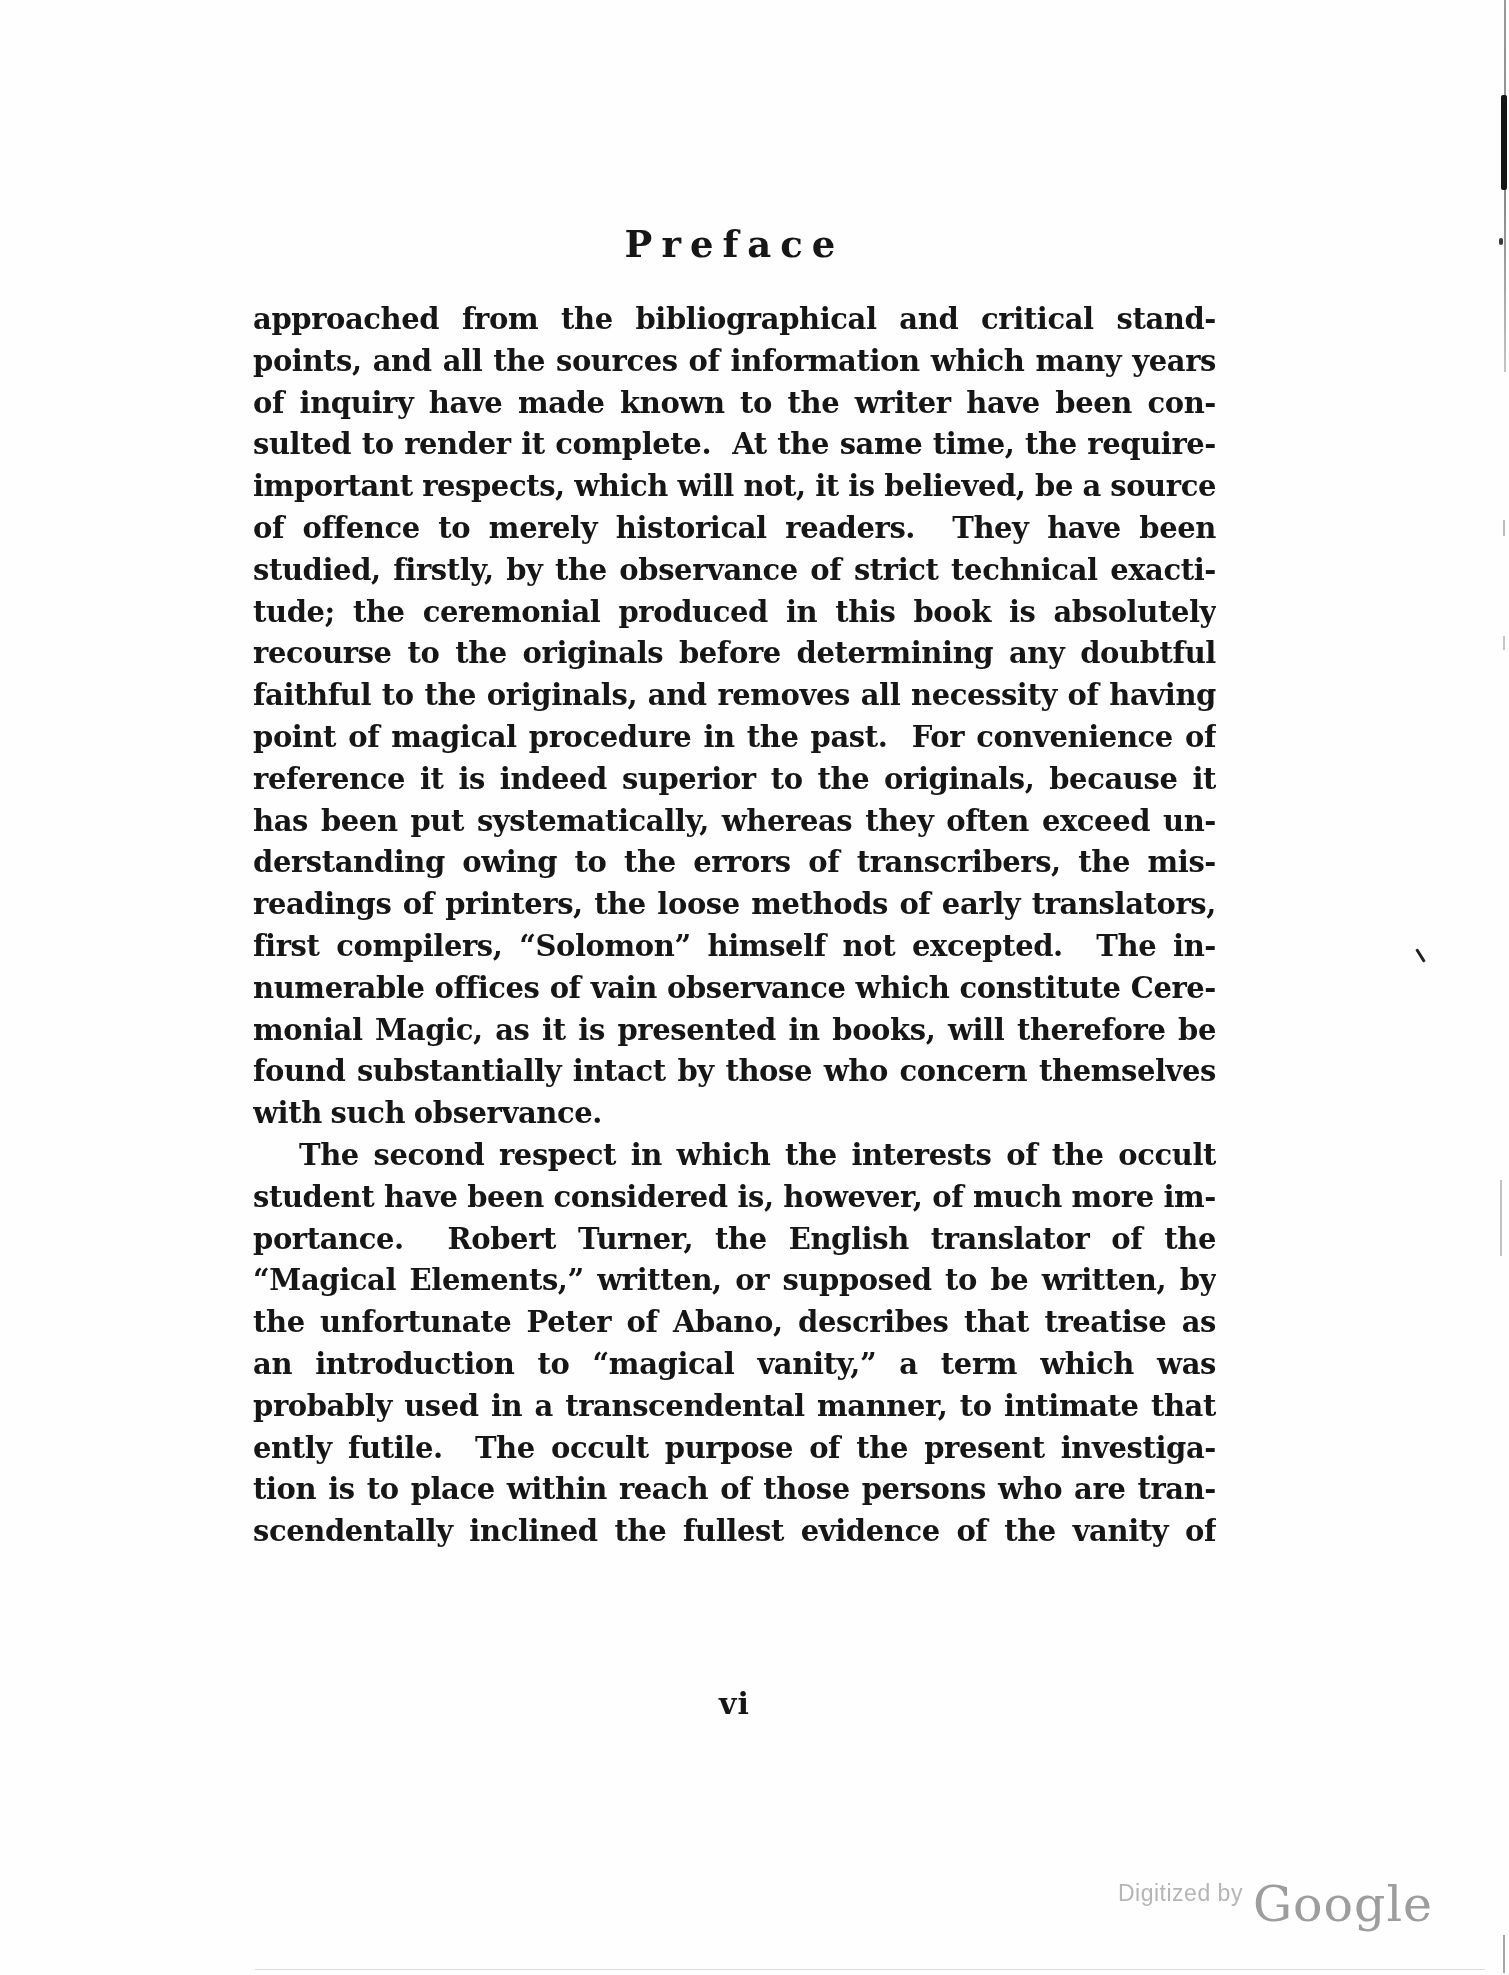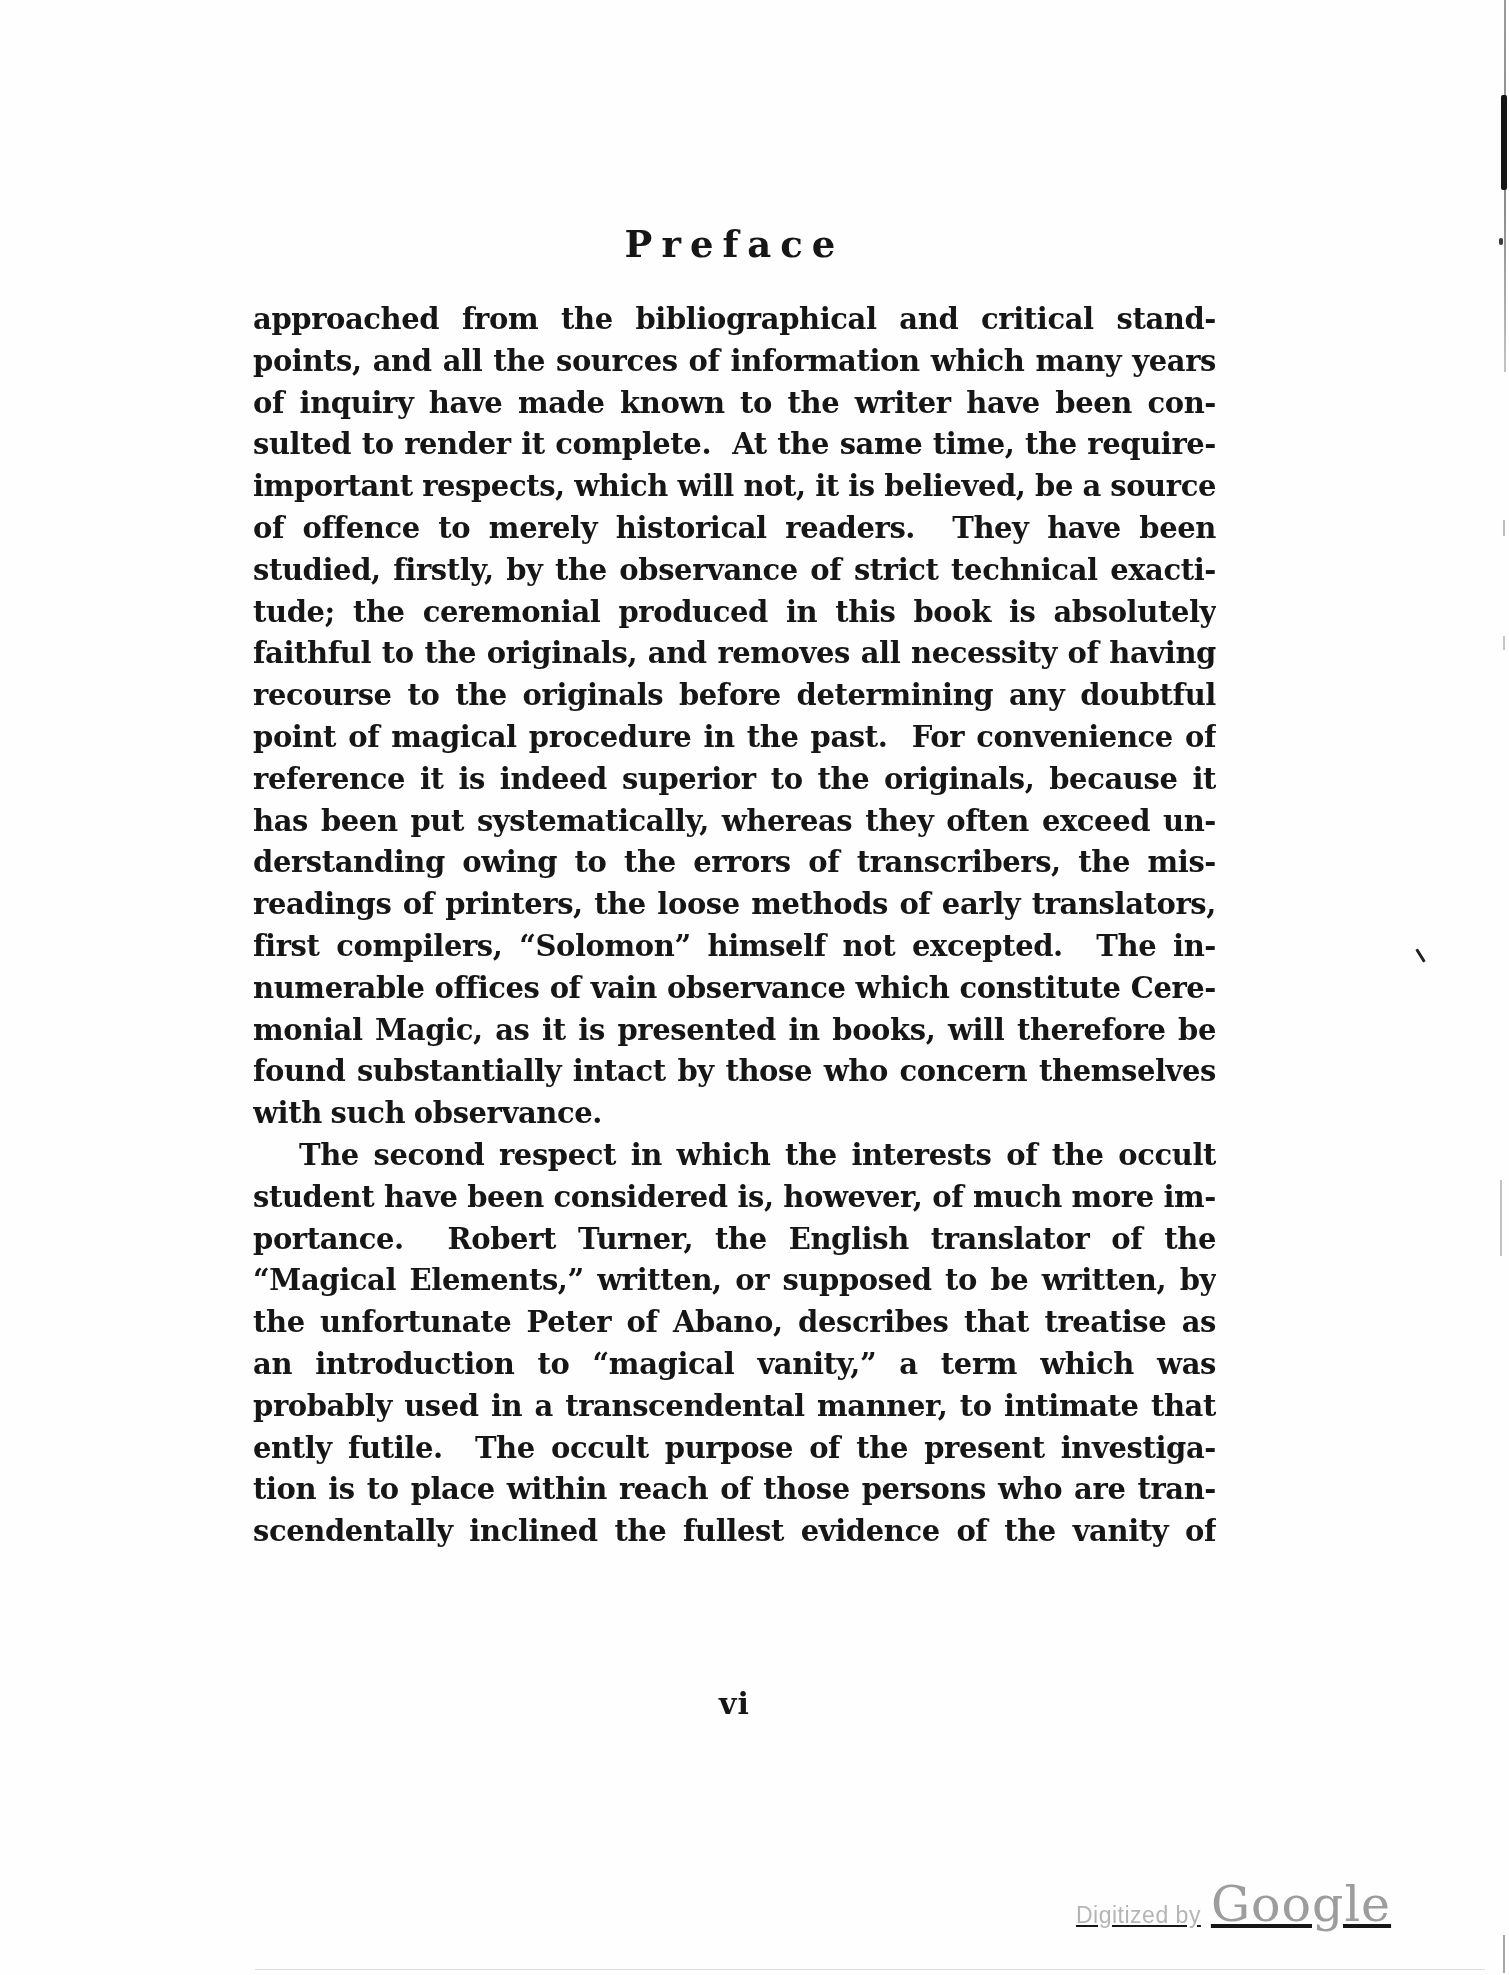--- a/index.html
+++ b/index.html
@@ -56,26 +56,25 @@
     left:253px;
     width:963px;
     top:1686px;
     text-align:center;
     font-size:30px;
     font-weight:bold;
     letter-spacing:1px;
   }
   .watermark{
     position:absolute;
-    left:1076px;
+    left:1118px;
     top:1880px;
     display:flex;
-    align-items:flex-end;
+    align-items:flex-start;
     user-select:none;
-    text-decoration:underline;
   }
   .wm-prefix{
     font-family:"Liberation Sans","DejaVu Sans",sans-serif;
     font-size:23px;
     color:var(--wm-gray);
     letter-spacing:0.5px;
     margin-right:10px;
   }
   .wm-logo{
     font-family:"DejaVu Serif","Liberation Serif",serif;
@@ -121,22 +120,22 @@
 
   <div class="body-text" id="body-text">
       <div class="line">approached from the bibliographical and critical stand-</div>
       <div class="line">points, and all the sources of information which many years</div>
       <div class="line">of inquiry have made known to the writer have been con-</div>
       <div class="line">sulted to render it complete.  At the same time, the require-</div>
       <div class="line">important respects, which will not, it is believed, be a source</div>
       <div class="line">of offence to merely historical readers.  They have been</div>
       <div class="line">studied, firstly, by the observance of strict technical exacti-</div>
       <div class="line">tude; the ceremonial produced in this book is absolutely</div>
+      <div class="line">recourse to the originals before determining any doubtful</div>
       <div class="line">faithful to the originals, and removes all necessity of having</div>
-      <div class="line">recourse to the originals before determining any doubtful</div>
       <div class="line">point of magical procedure in the past.  For convenience of</div>
       <div class="line">reference it is indeed superior to the originals, because it</div>
       <div class="line">has been put systematically, whereas they often exceed un-</div>
       <div class="line">derstanding owing to the errors of transcribers, the mis-</div>
       <div class="line">readings of printers, the loose methods of early translators,</div>
       <div class="line">first compilers, “Solomon” himself not excepted.  The in-</div>
       <div class="line">numerable offices of vain observance which constitute Cere-</div>
       <div class="line">monial Magic, as it is presented in books, will therefore be</div>
       <div class="line">found substantially intact by those who concern themselves</div>
       <div class="line no-justify">with such observance.</div>

